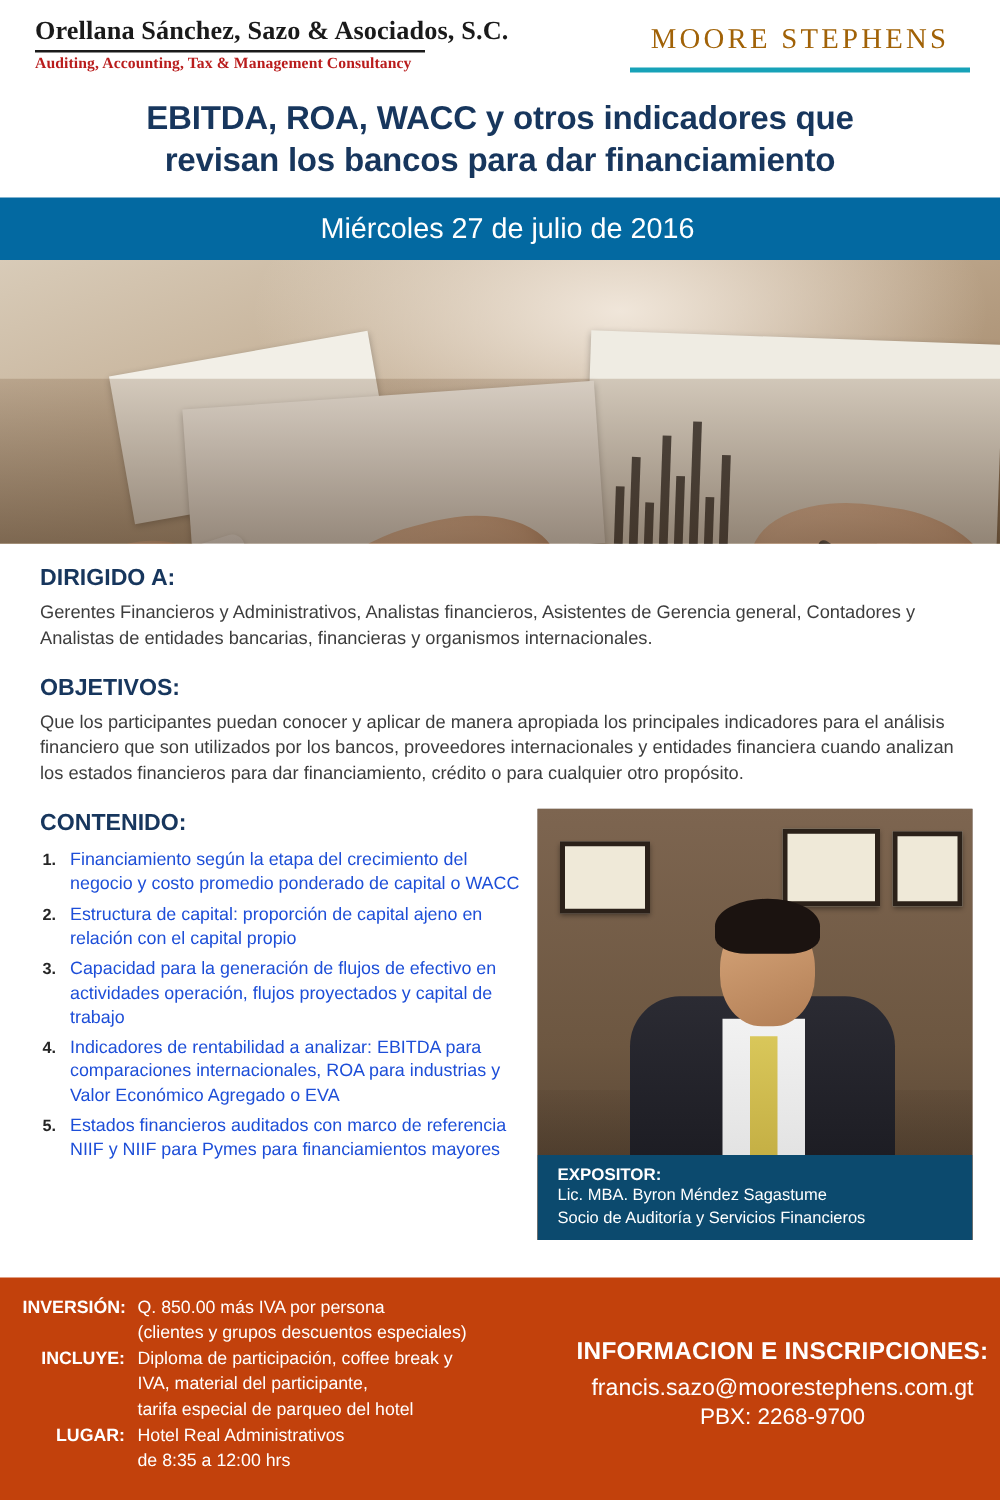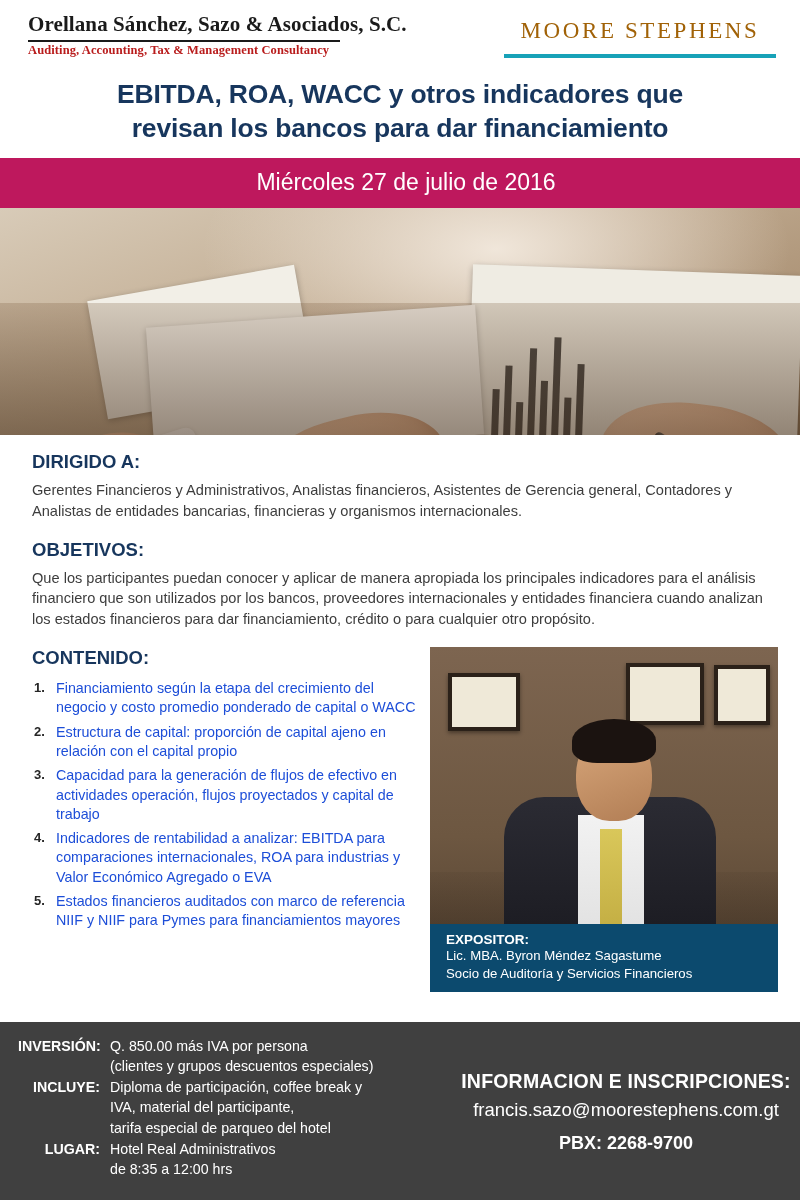--- a/index.html
+++ b/index.html
@@ -64,21 +64,21 @@
   .title-block .t-line {
     font-size: 26.5px;
     font-weight: bold;
     color: #17365d;
     line-height: 1.28;
     letter-spacing: -0.2px;
   }
 
   
   .date-bar {
-    background: #be185d;
+    background: #0369a1;
     height: 50px;
     display: flex;
     align-items: center;
     justify-content: center;
     color: #ffffff;
     font-size: 23px;
     padding-left: 12px;
   }
 
   
@@ -240,36 +240,36 @@
     color: #ffffff;
     padding: 8px 12px 10px 16px;
   }
   .speaker-caption .lbl { font-size: 13.5px; font-weight: bold; }
   .speaker-caption .ln { font-size: 13.2px; line-height: 1.33; }
 
   
   .footer {
     position: absolute;
     left: 0; bottom: 0; width: 800px; height: 178px;
-    background: #404040;
+    background: #c2410c;
     color: #ffffff;
     display: flex;
   }
   .footer-left { width: 452px; padding: 14px 10px 0 18px; }
   .finfo-row { display: flex; font-size: 14.2px; line-height: 1.42; margin-bottom: 1px; }
   .finfo-label { width: 92px; text-align: right; font-weight: bold; padding-right: 10px; flex: 0 0 92px; }
   .finfo-val { flex: 1; }
   .footer-right {
     flex: 1;
     padding-top: 48px;
     text-align: center;
   }
   .fr-title { font-size: 19.5px; font-weight: bold; letter-spacing: 0.2px; }
   .fr-mail { font-size: 18.5px; margin-top: 6px; }
-  .fr-pbx { font-size: 18px; font-weight: bold; margin-top: 12px; }
+  .fr-pbx { font-size: 18px; font-weight: normal; margin-top: 2px; }
 </style>
 </head>
 <body>
 
 <div class="page">
 
   <div class="header">
     <div>
       <div class="firm-name">Orellana Sánchez, Sazo &amp; Asociados, S.C.</div>
       <div class="firm-rule"></div>

